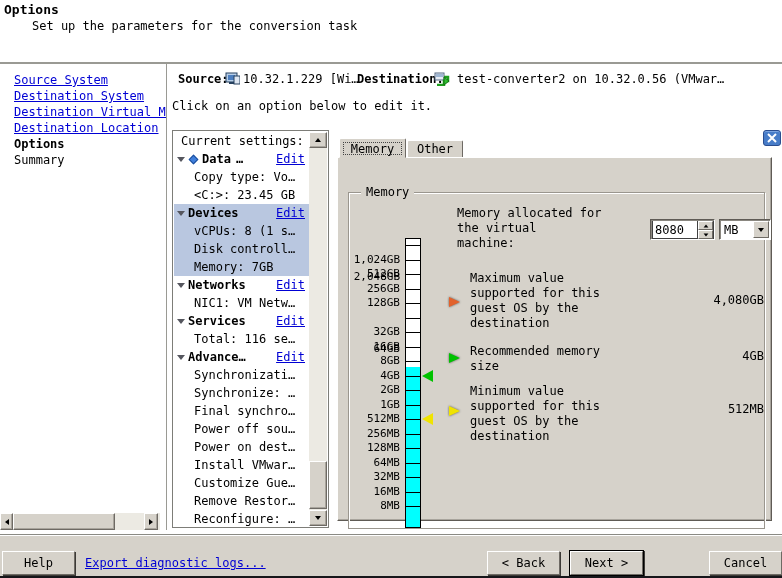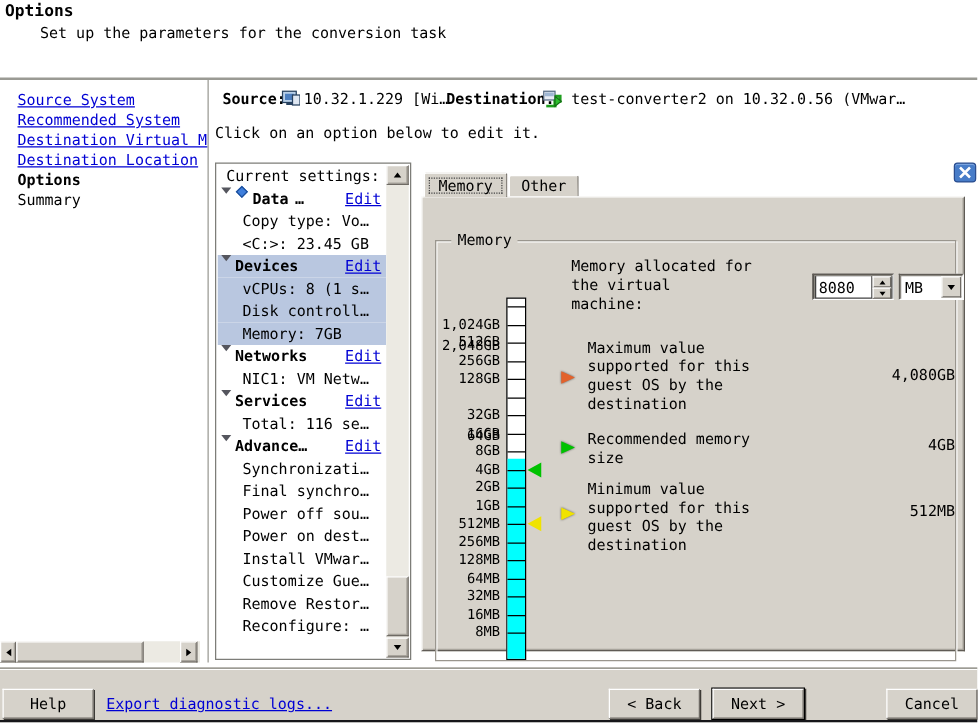--- a/index.html
+++ b/index.html
@@ -42,21 +42,21 @@
   #info-bar { left:176px; top:71px; width:600px; height:16px; line-height:16px; white-space:nowrap; }
   #info-bar .lbl { font-weight:bold; }
   #src-label { left:2px; top:0; } #src-icon { left:49px; top:1px; } #src-value { left:67px; top:0; }
   #dst-label { left:181px; top:0; } #dst-icon { left:258px; top:1px; } #dst-value { left:281px; top:0; }
   #instruction { left:172px; top:99px; }
 
   
   #cs-list { left:172px; top:130px; width:157px; height:398px; background:#fff; border:1px solid #7d7d78; }
   #cs-rows { position:absolute; left:1px; top:1px; right:19px; bottom:1px; overflow:hidden; }
   #cs-title { height:18px; line-height:18px; padding-left:7px; white-space:nowrap; }
-  .cs-row { position:relative; display:flex; align-items:flex-start; height:18px; line-height:18px; padding-left:20px; white-space:nowrap; }
+  .cs-row { position:relative; display:flex; align-items:center; height:18px; line-height:18px; padding-left:20px; white-space:nowrap; }
   .cs-row.sec { padding-left:3px; font-weight:bold; }
   .cs-row.sel { background:#b9c7e0; }
   .cs-row .edit { position:absolute; right:4px; font-weight:normal; color:#0000d4; text-decoration:underline; cursor:pointer; }
   .cs-arrow { width:0;height:0;border-left:4px solid transparent;border-right:4px solid transparent;border-top:5px solid #55565e; margin-right:3px; flex:none; }
   .cs-diamond { width:7px;height:7px;background:#3f7fdc;border:1px solid #1c4e9a;transform:rotate(45deg);margin:0 5px 0 2px; flex:none; }
   .cs-suffix { margin-left:5px; }
   #cs-scroll { position:absolute; top:1px; right:1px; width:18px; bottom:1px; background:#eceae3; }
   #cs-up { left:0; top:0; width:18px; height:16px; }
   #cs-down { left:0; bottom:0; width:18px; height:16px; }
   #cs-thumb { left:0; bottom:17px; width:18px; height:48px; }
@@ -111,21 +111,21 @@
 </head>
 <body>
 
 <div class="abs" id="page-title">Options</div>
 <div class="abs" id="page-subtitle">Set up the parameters for the conversion task</div>
 <div class="abs" id="header-sep"></div>
 
 <div class="abs" id="sidebar">
   <div id="sidebar-nav">
       <div class="nav-item nav-link">Source System</div>
-      <div class="nav-item nav-link">Recommended System</div>
+      <div class="nav-item nav-link">Destination System</div>
       <div class="nav-item nav-link">Destination Virtual Machine</div>
       <div class="nav-item nav-link">Destination Location</div>
       <div class="nav-item nav-active">Options</div>
       <div class="nav-item">Summary</div>
     </div>
 </div>
 <div class="abs" id="sidebar-sep"></div>
 
 <div class="abs sb-track" id="h-scrollbar">
   <div class="sb-btn" id="h-scroll-left">
@@ -207,20 +207,23 @@
       <div class="cs-row">
         <span>Total: 116 se…</span>
       </div>
       <div class="cs-row sec">
         <div class="cs-arrow"></div>
         <span>Advance…</span>
         <span class="edit">Edit</span>
       </div>
       <div class="cs-row">
         <span>Synchronizati…</span>
+      </div>
+      <div class="cs-row">
+        <span>Synchronize: …</span>
       </div>
       <div class="cs-row">
         <span>Final synchro…</span>
       </div>
       <div class="cs-row">
         <span>Power off sou…</span>
       </div>
       <div class="cs-row">
         <span>Power on dest…</span>
       </div>

